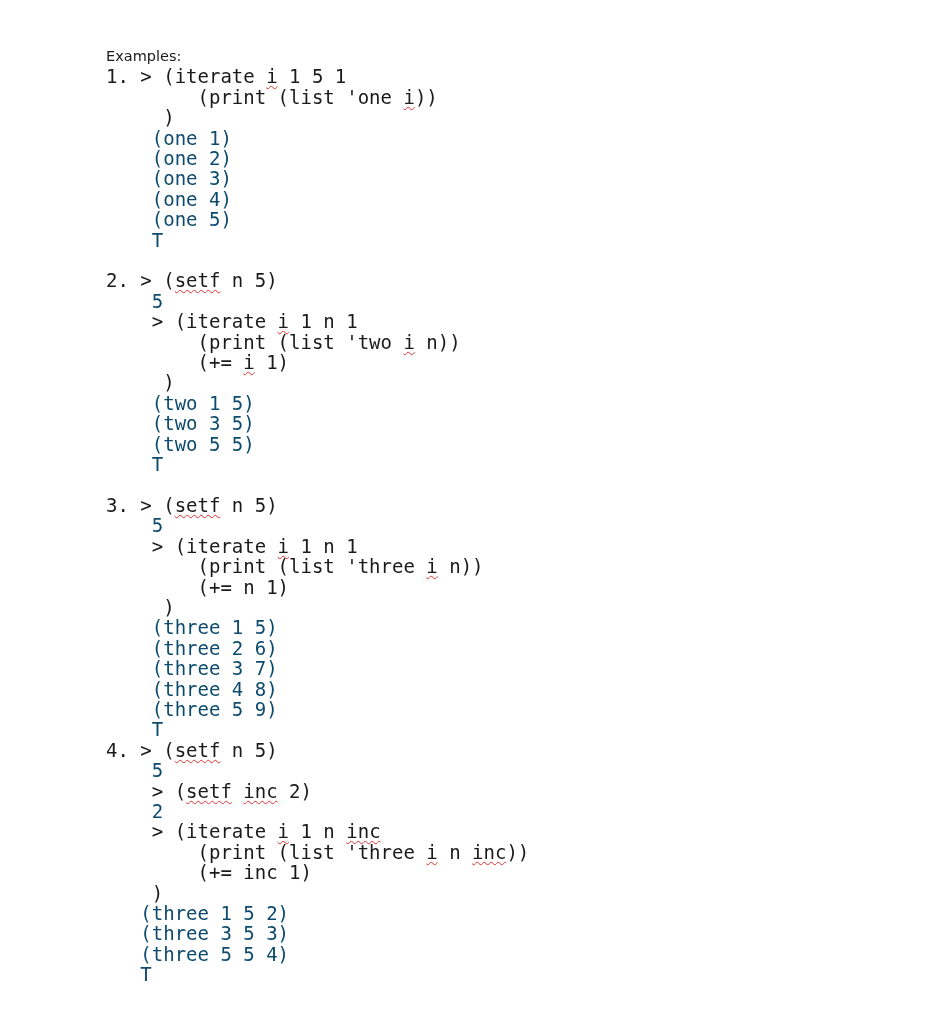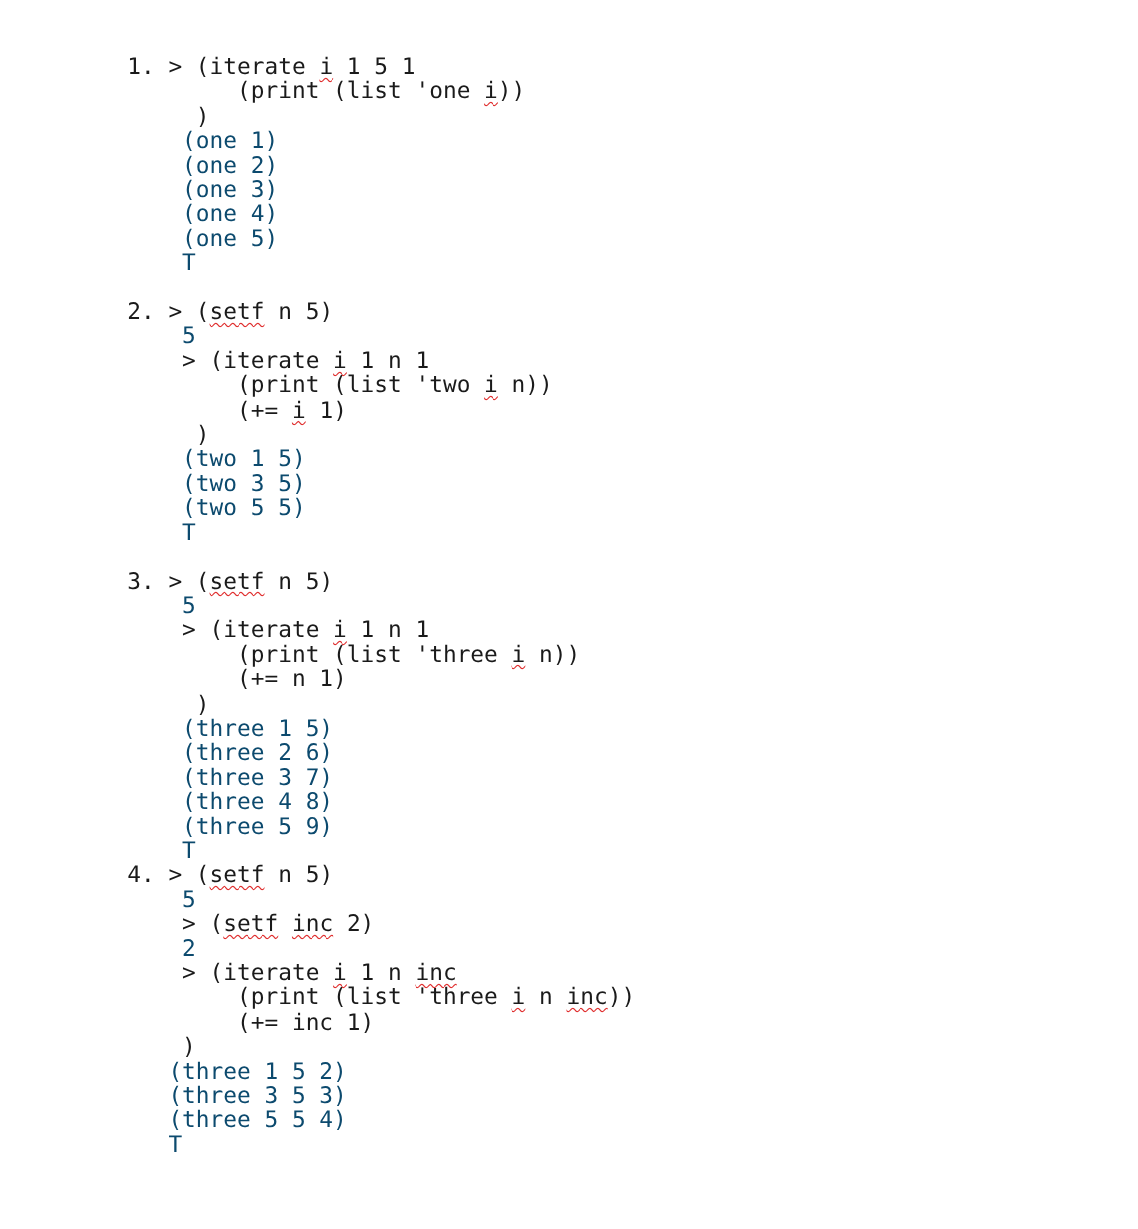--- a/index.html
+++ b/index.html
@@ -63,20 +63,21 @@
     text-decoration: underline wavy #e03030;
     text-decoration-thickness: 1px;
     text-underline-offset: 2px;
   }
 </style>
 </head>
 <body>
 
 <div id="doc">
 
+  <div class="heading">Examples:</div>
 
   <div id="blocks">
       <div class="code-block"><div class="line">1. &gt; (iterate <span class="sq">i</span> 1 5 1</div><div class="line">        (print (list 'one <span class="sq">i</span>))</div><div class="line">     )</div><div class="line out">    (one 1)</div><div class="line out">    (one 2)</div><div class="line out">    (one 3)</div><div class="line out">    (one 4)</div><div class="line out">    (one 5)</div><div class="line out">    T</div><div class="line blank">&nbsp;</div></div>
       <div class="code-block"><div class="line">2. &gt; (<span class="sq">setf</span> n 5)</div><div class="line out">    5</div><div class="line">    &gt; (iterate <span class="sq">i</span> 1 n 1</div><div class="line">        (print (list 'two <span class="sq">i</span> n))</div><div class="line">        (+= <span class="sq">i</span> 1)</div><div class="line">     )</div><div class="line out">    (two 1 5)</div><div class="line out">    (two 3 5)</div><div class="line out">    (two 5 5)</div><div class="line out">    T</div><div class="line blank">&nbsp;</div></div>
       <div class="code-block"><div class="line">3. &gt; (<span class="sq">setf</span> n 5)</div><div class="line out">    5</div><div class="line">    &gt; (iterate <span class="sq">i</span> 1 n 1</div><div class="line">        (print (list 'three <span class="sq">i</span> n))</div><div class="line">        (+= n 1)</div><div class="line">     )</div><div class="line out">    (three 1 5)</div><div class="line out">    (three 2 6)</div><div class="line out">    (three 3 7)</div><div class="line out">    (three 4 8)</div><div class="line out">    (three 5 9)</div><div class="line out">    T</div></div>
       <div class="code-block"><div class="line">4. &gt; (<span class="sq">setf</span> n 5)</div><div class="line out">    5</div><div class="line">    &gt; (<span class="sq">setf</span> <span class="sq">inc</span> 2)</div><div class="line out">    2</div><div class="line">    &gt; (iterate <span class="sq">i</span> 1 n <span class="sq">inc</span></div><div class="line">        (print (list 'three <span class="sq">i</span> n <span class="sq">inc</span>))</div><div class="line">        (+= inc 1)</div><div class="line">    )</div><div class="line out">   (three 1 5 2)</div><div class="line out">   (three 3 5 3)</div><div class="line out">   (three 5 5 4)</div><div class="line out">   T</div></div>
     </div>
 
 </div>
 

